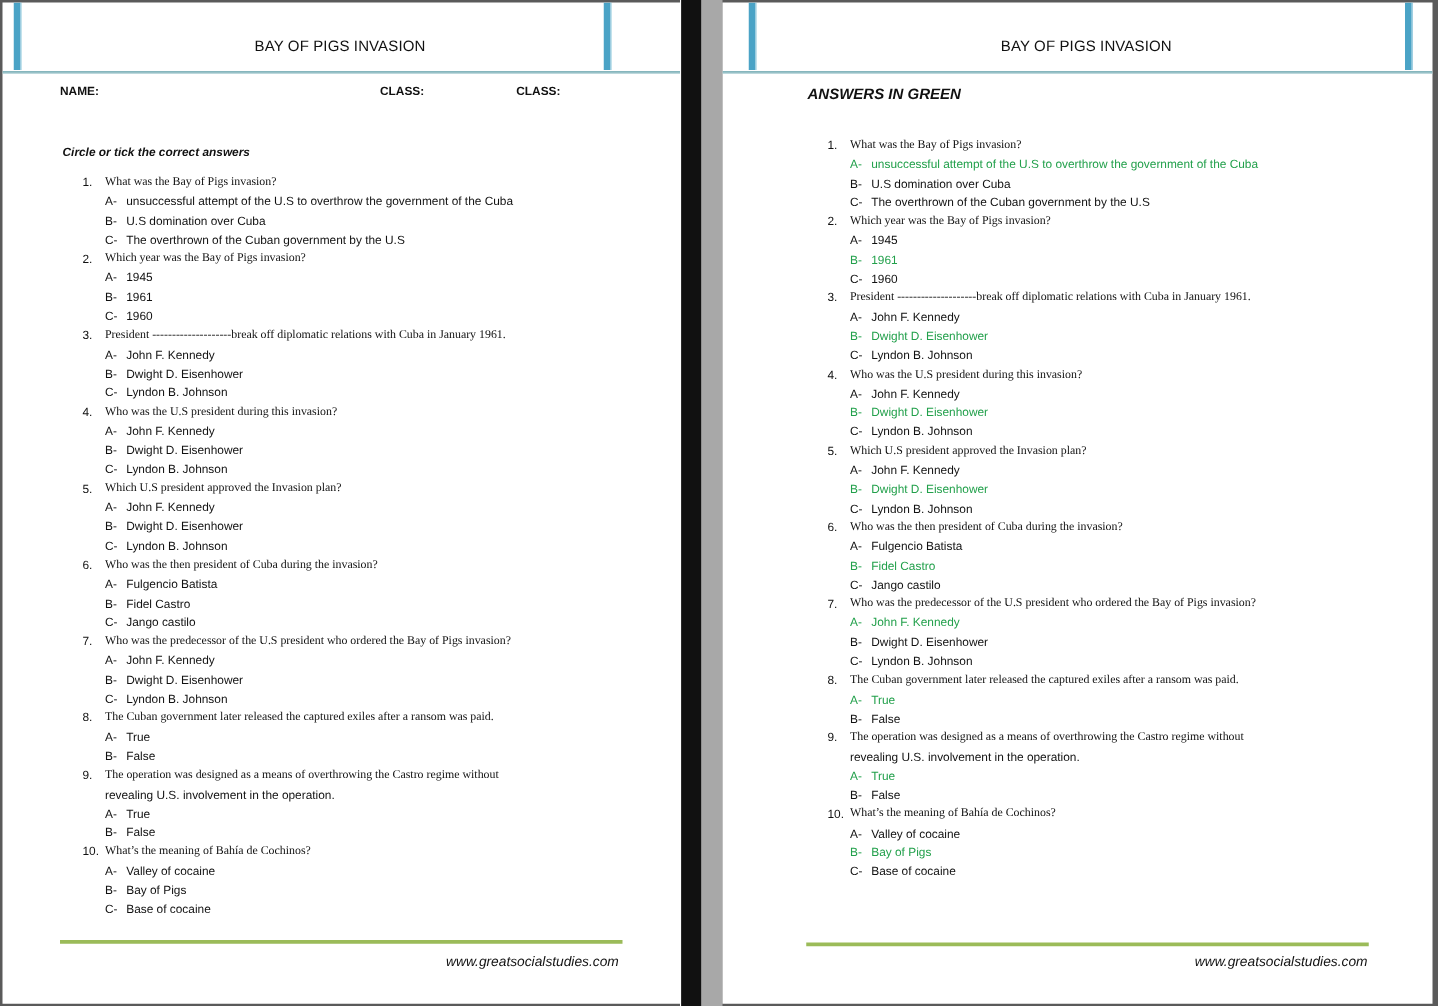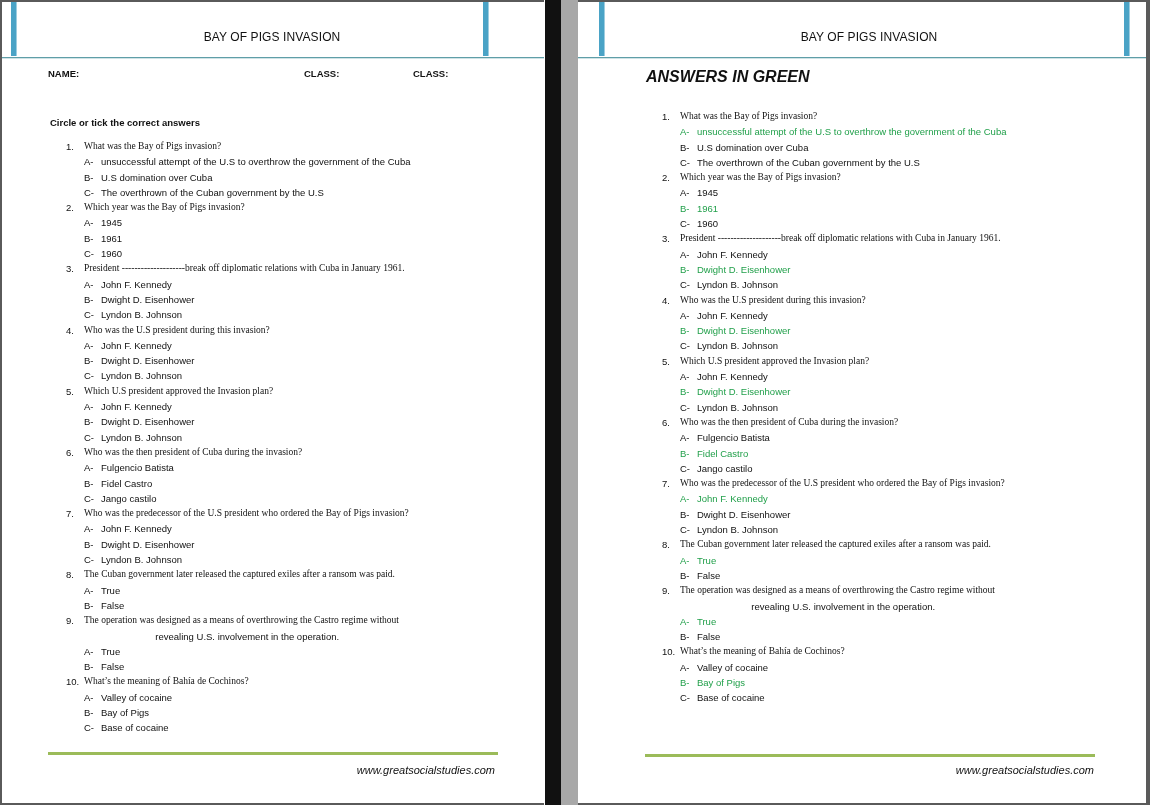--- a/index.html
+++ b/index.html
@@ -15,29 +15,29 @@
     .gutter-dark { position: absolute; left: 545px; top: 0; width: 16px; height: 805px; background: #111; }
     .gutter-gray { position: absolute; left: 561px; top: 0; width: 17px; height: 805px; background: #a8a8a8; }
     .gutter-white { position: absolute; left: 544px; top: 0; width: 1px; height: 805px; background: #fff; }
 
     .accent-bar { position: absolute; top: 0; width: 6px; height: 54px; background: #4aa3c6; border-right: 1px solid #9dcde0; }
     .header-line { position: absolute; top: 55px; left: 0; right: 0; height: 2px; background: #5f9ea8; border-bottom: 1px solid #cfe3e6; }
 
     .title { position: absolute; top: 28px; font-size: 12px; letter-spacing: 0.1px; color: #111; text-align: center; }
 
     .field-label { position: absolute; top: 66px; font-size: 9.5px; font-weight: bold; }
-    .instruction { position: absolute; top: 115px; left: 48px; font-size: 9.5px; font-weight: bold; }
-    .answers-title { position: absolute; top: 66px; left: 68px; font-size: 16px; font-weight: bold; font-style: italic; }
+    .instruction { position: absolute; top: 115px; left: 48px; font-size: 9.5px; font-weight: bold; font-style: italic; }
+    .answers-title { position: absolute; top: 66px; left: 68px; font-size: 12px; font-weight: bold; font-style: italic; }
 
     .qlist { position: absolute; font-size: 9.5px; line-height: 15.3px; }
     .q { position: relative; }
     .q-row { display: flex; }
     .q-num { width: 18px; flex: none; }
     .q-text { white-space: nowrap; font-family: Liberation Serif, serif; }
-    .q-cont { padding-left: 18px; white-space: nowrap; text-align: center; }
+    .q-cont { padding-left: 18px; white-space: nowrap; }
     .opt { display: flex; padding-left: 18px; white-space: nowrap; }
     .opt-letter { width: 17px; flex: none; }
     .opt.correct { color: #22a04b; }
 
     .footer-line { position: absolute; height: 3px; background: #9bbb59; }
     .footer-url { position: absolute; font-size: 11px; font-style: italic; color: #111; }
   </style>
 </head>
 <body>
 

